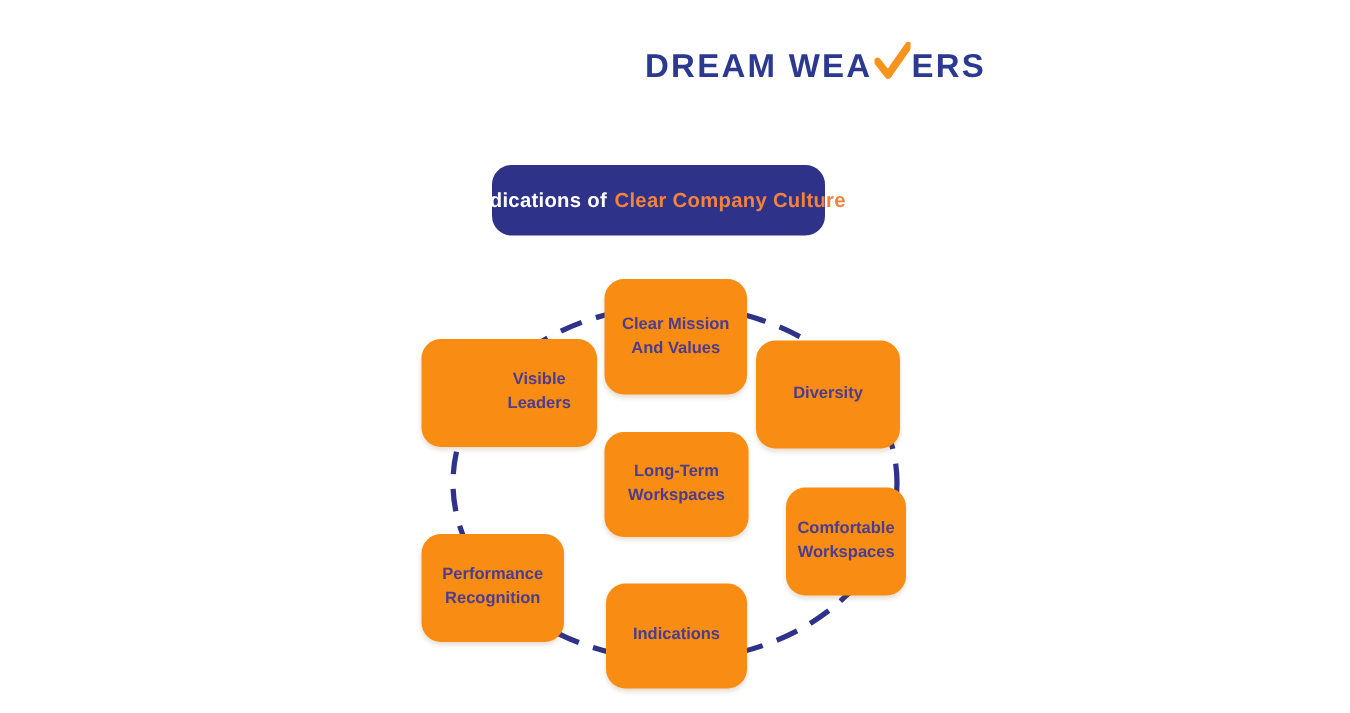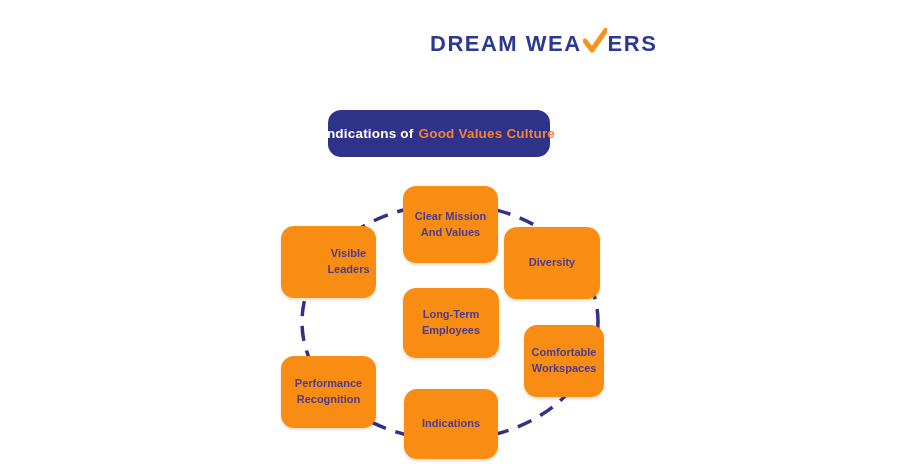--- a/index.html
+++ b/index.html
@@ -74,21 +74,21 @@
     justify-content: center;
     text-align: center;
     color: #4B3C8F;
     font-weight: bold;
     font-size: 11px;
     line-height: 1.45;
     white-space: pre-line;
     box-shadow: 0 2px 3px rgba(120, 80, 20, 0.18);
   }
   .node-clear-mission   { left: 403px; top: 186px; width: 95px; height: 77px; }
-  .node-visible-leaders { left: 281px; top: 226px; width: 95px; height: 72px; padding-left: 40px; }
+  .node-visible-leaders { left: 281px; top: 226px; width: 117px; height: 72px; padding-left: 40px; }
   .node-diversity       { left: 504px; top: 227px; width: 96px; height: 72px; }
   .node-long-term       { left: 403px; top: 288px; width: 96px; height: 70px; }
   .node-performance     { left: 281px; top: 325px; width: 95px; height: 72px; margin-top: 31px; }
   .node-comfortable     { left: 524px; top: 325px; width: 80px; height: 72px; text-align: right; }
   .node-transparency    { left: 404px; top: 389px; width: 94px; height: 70px; }
 </style>
 </head>
 <body>
 
 <div class="canvas">
@@ -102,37 +102,37 @@
     </span>
     <span>ERS</span>
   </div>
 
   <svg class="ellipse-svg" aria-hidden="true">
     <ellipse cx="450" cy="322" rx="148" ry="118" fill="none" stroke="#2F3289" stroke-width="3.5" stroke-dasharray="15 10"></ellipse>
   </svg>
 
   <div class="banner">
     <span class="prefix">Indications of</span>
-    <span class="highlight">Good Values Culture</span>
+    <span class="highlight">Clear Company Culture</span>
   </div>
 
   <div class="node node-clear-mission">
     <span>Clear Mission
 And Values</span>
   </div>
   <div class="node node-visible-leaders">
     <span>Visible
 Leaders</span>
   </div>
   <div class="node node-diversity">
     <span>Diversity</span>
   </div>
   <div class="node node-long-term">
     <span>Long-Term
-Employees</span>
+Workspaces</span>
   </div>
   <div class="node node-performance">
     <span>Performance
 Recognition</span>
   </div>
   <div class="node node-comfortable">
     <span>Comfortable
 Workspaces</span>
   </div>
   <div class="node node-transparency">

